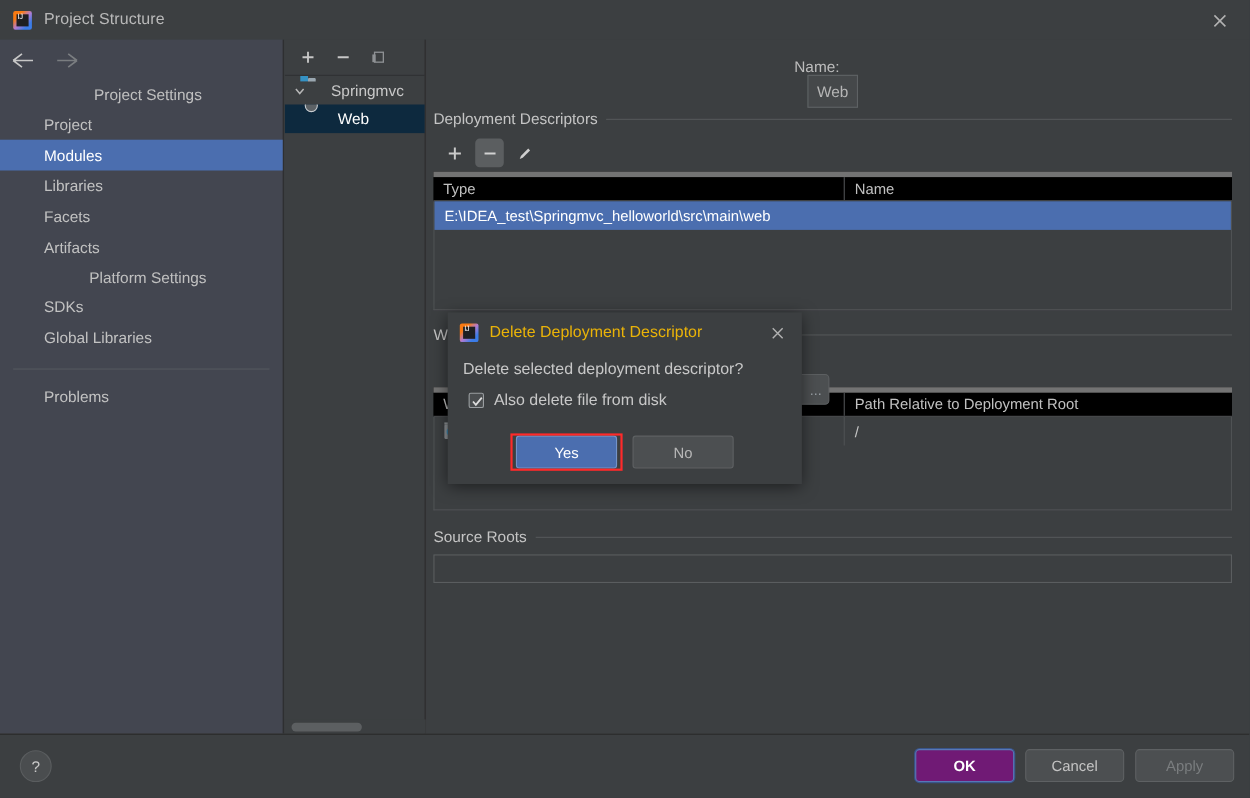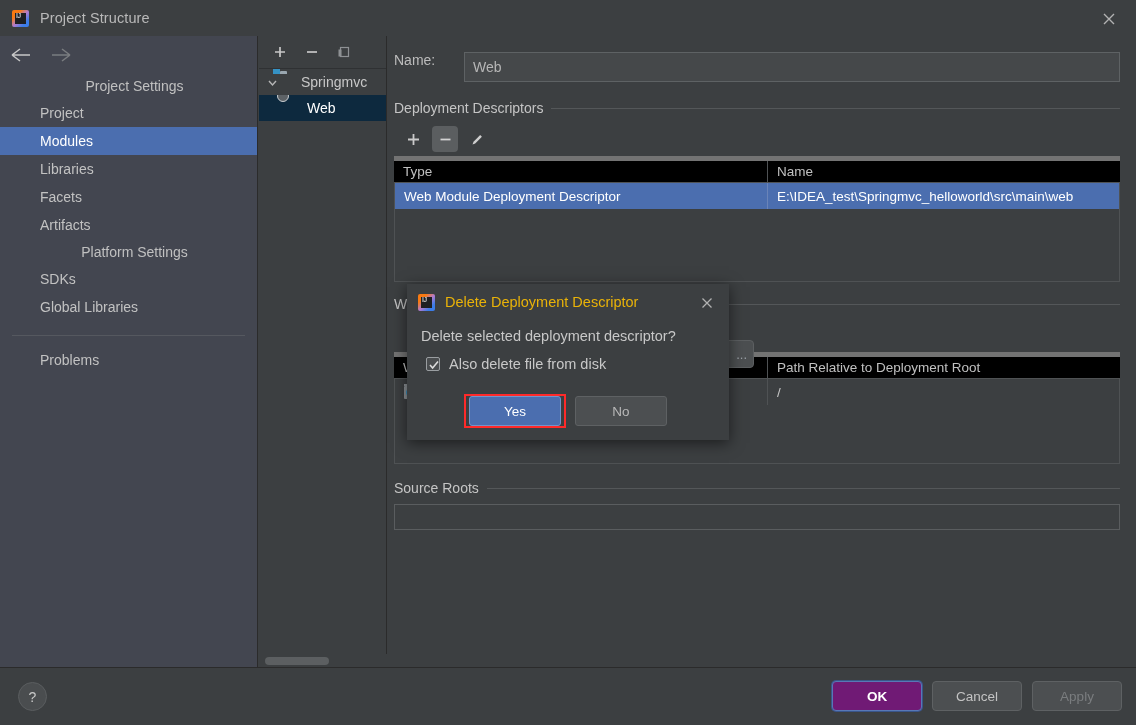--- a/index.html
+++ b/index.html
@@ -122,21 +122,21 @@
     position: absolute; left: 6px; top: 3px; width: 64px; height: 8px;
     background: #5c5f61; border-radius: 4px; cursor: pointer;
   }
 
   
   .main {
     position: absolute; left: 388px; top: 36px; width: 748px; height: 631px;
     background: #3c3f41; padding: 0 0 0 0;
   }
   .name-row {
-    display: flex; align-items: flex-start; height: 30px; margin: 16px 16px 0 6px;
+    display: flex; align-items: center; height: 30px; margin: 16px 16px 0 6px; flex-direction: column;
   }
   .name-label { width: 70px; font-size: 14px; color: #bcbcbc; }
   .field {
     flex: 1; height: 30px; background: #45484a; border: 1px solid #5e6264;
     color: #b6b6b6; font-size: 14px; padding: 0 8px; line-height: 28px;
     font-family: "Liberation Sans", sans-serif;
   }
 
   .section { margin: 18px 0 0 6px; }
   .section-title-row { display: flex; align-items: center; gap: 8px; }
@@ -396,21 +396,20 @@
           </svg>
         </div>
       </div>
 
       <div class="tbl-header">
         <div class="th" style="width:374px">Type</div>
         <div class="th" style="flex:1;border-right:none">Name</div>
       </div>
       <div class="tbl-body dd-body">
         <div class="tbl-row selected">
-          <div class="td" style="width:373px">Web Module Deployment Descriptor</div>
           <div class="td" style="flex:1;border-right:none">E:\IDEA_test\Springmvc_helloworld\src\main\web</div>
         </div>
       </div>
     </div>
 
     <div class="section" style="margin-right:16px;margin-top:14px;">
       <div class="section-title-row">
         <span class="section-title">W</span>
         <span class="section-line"></span>
       </div>

